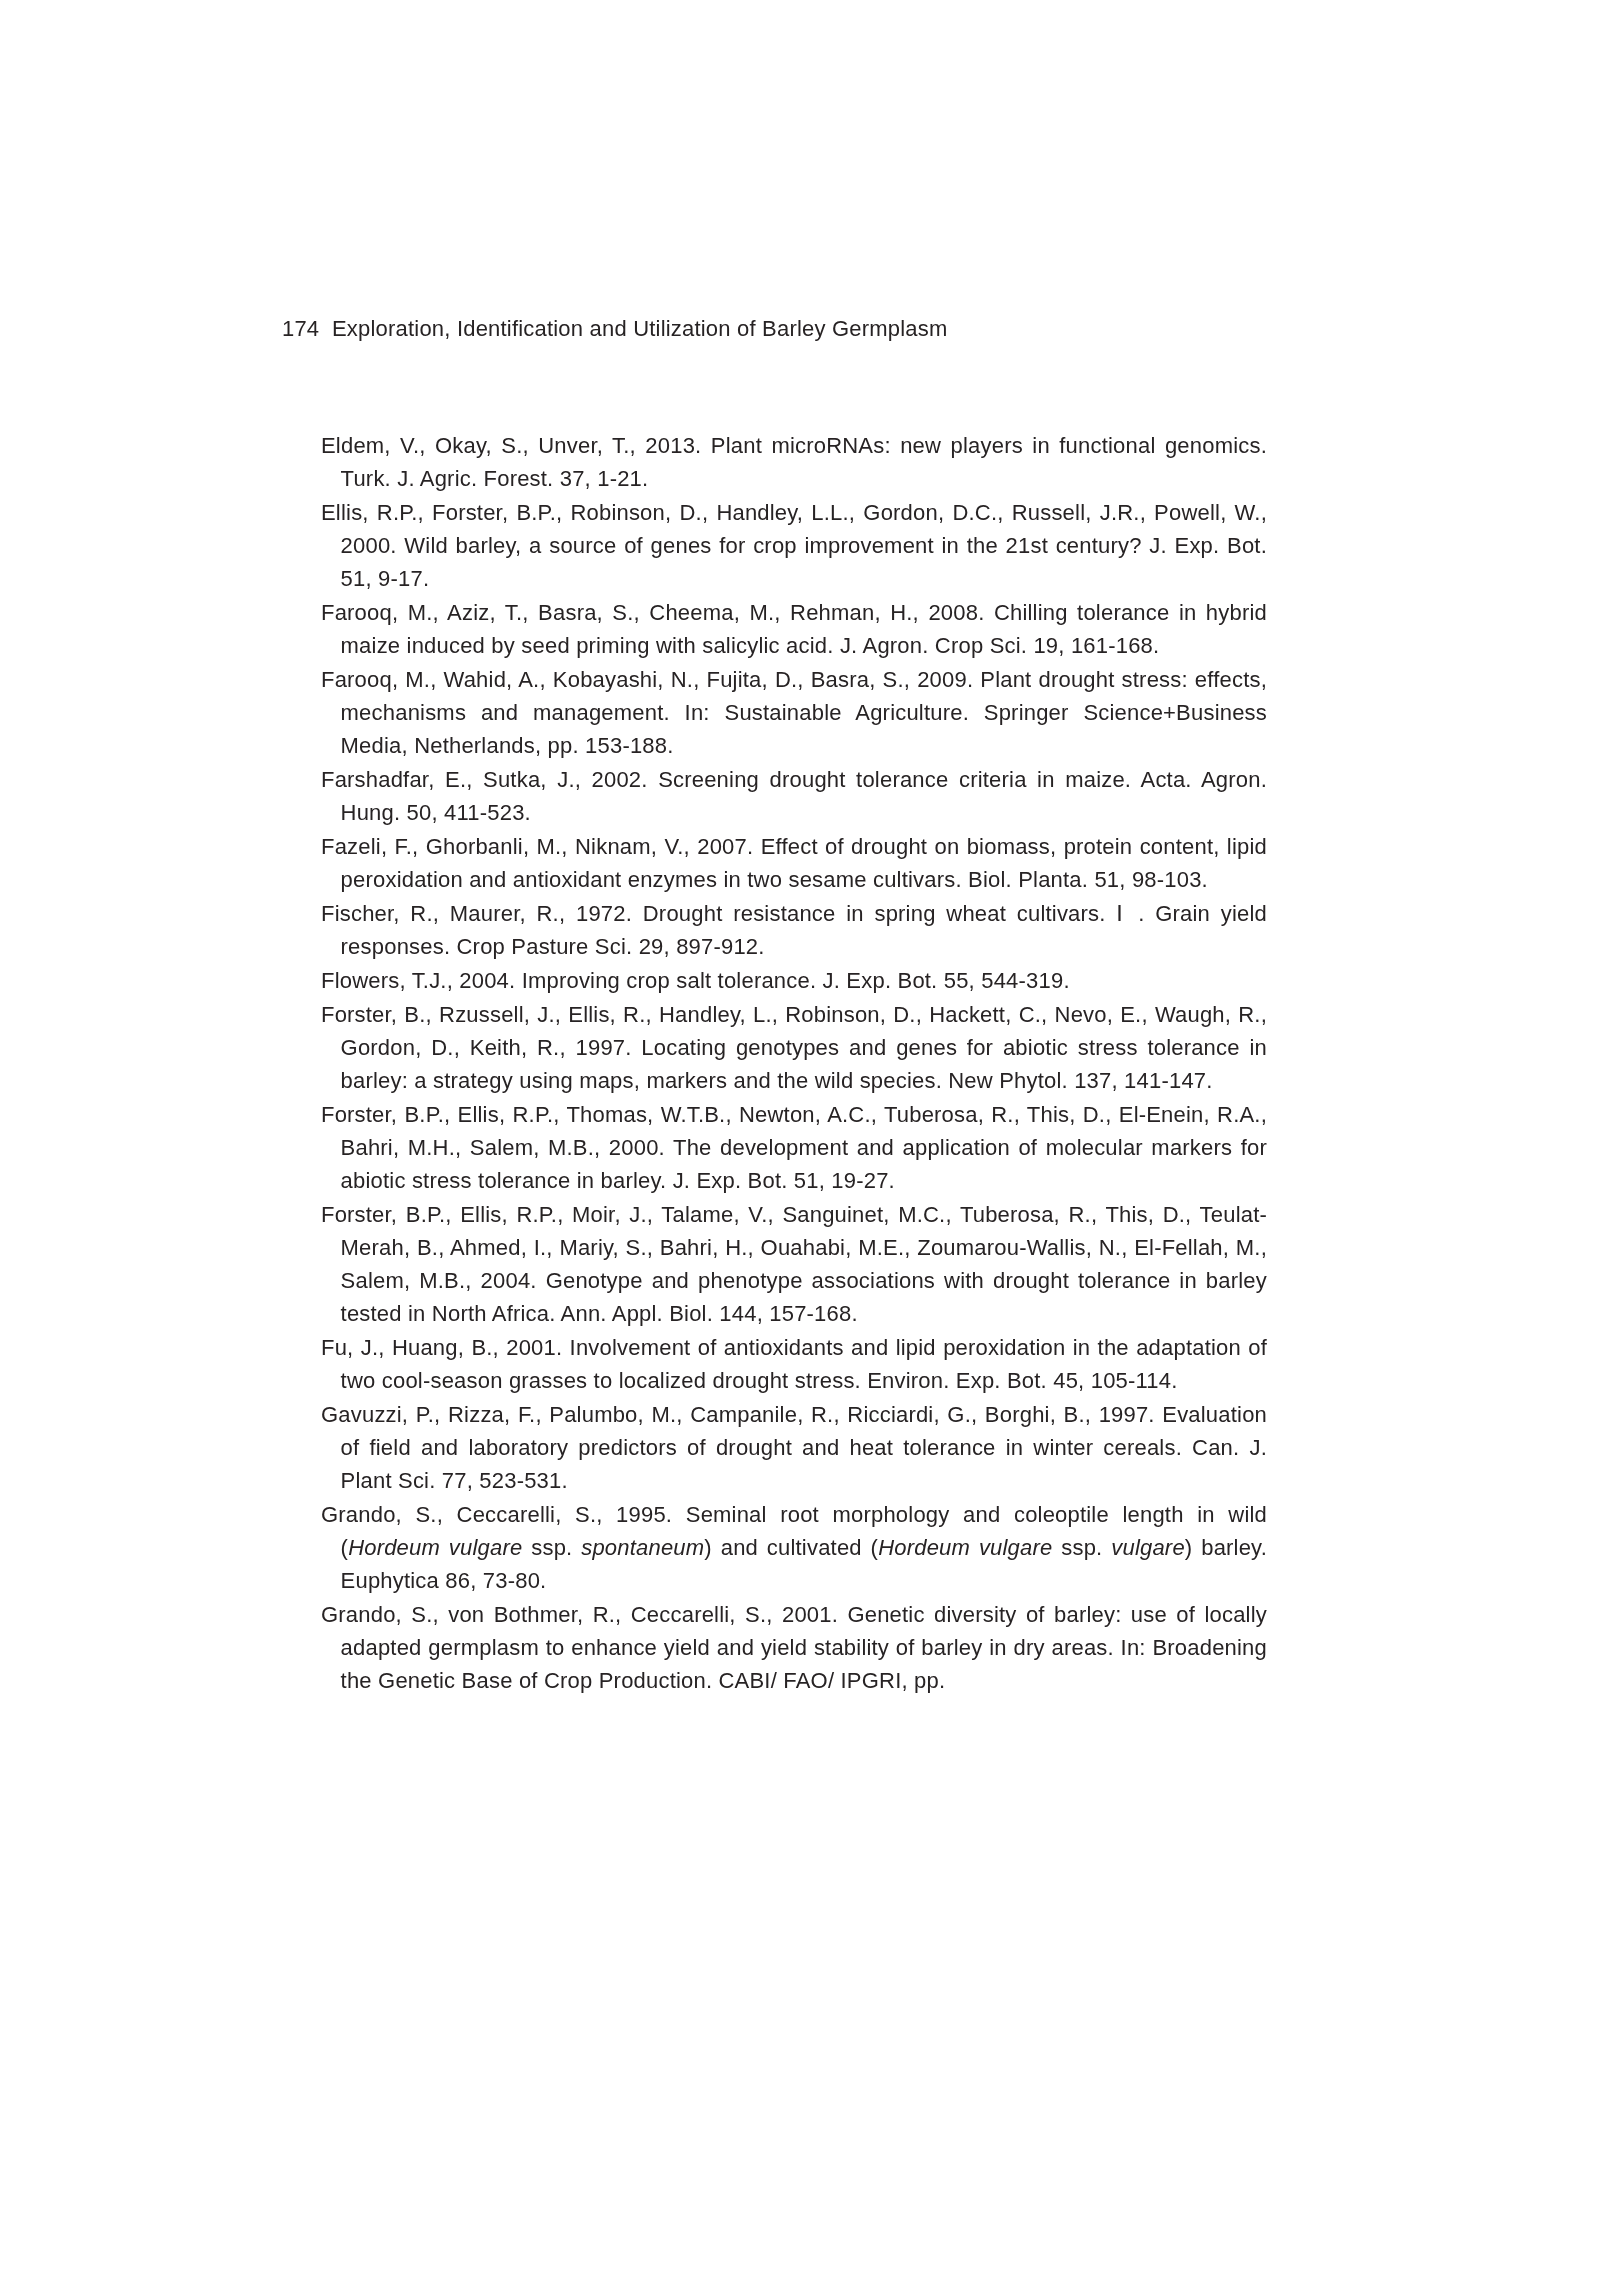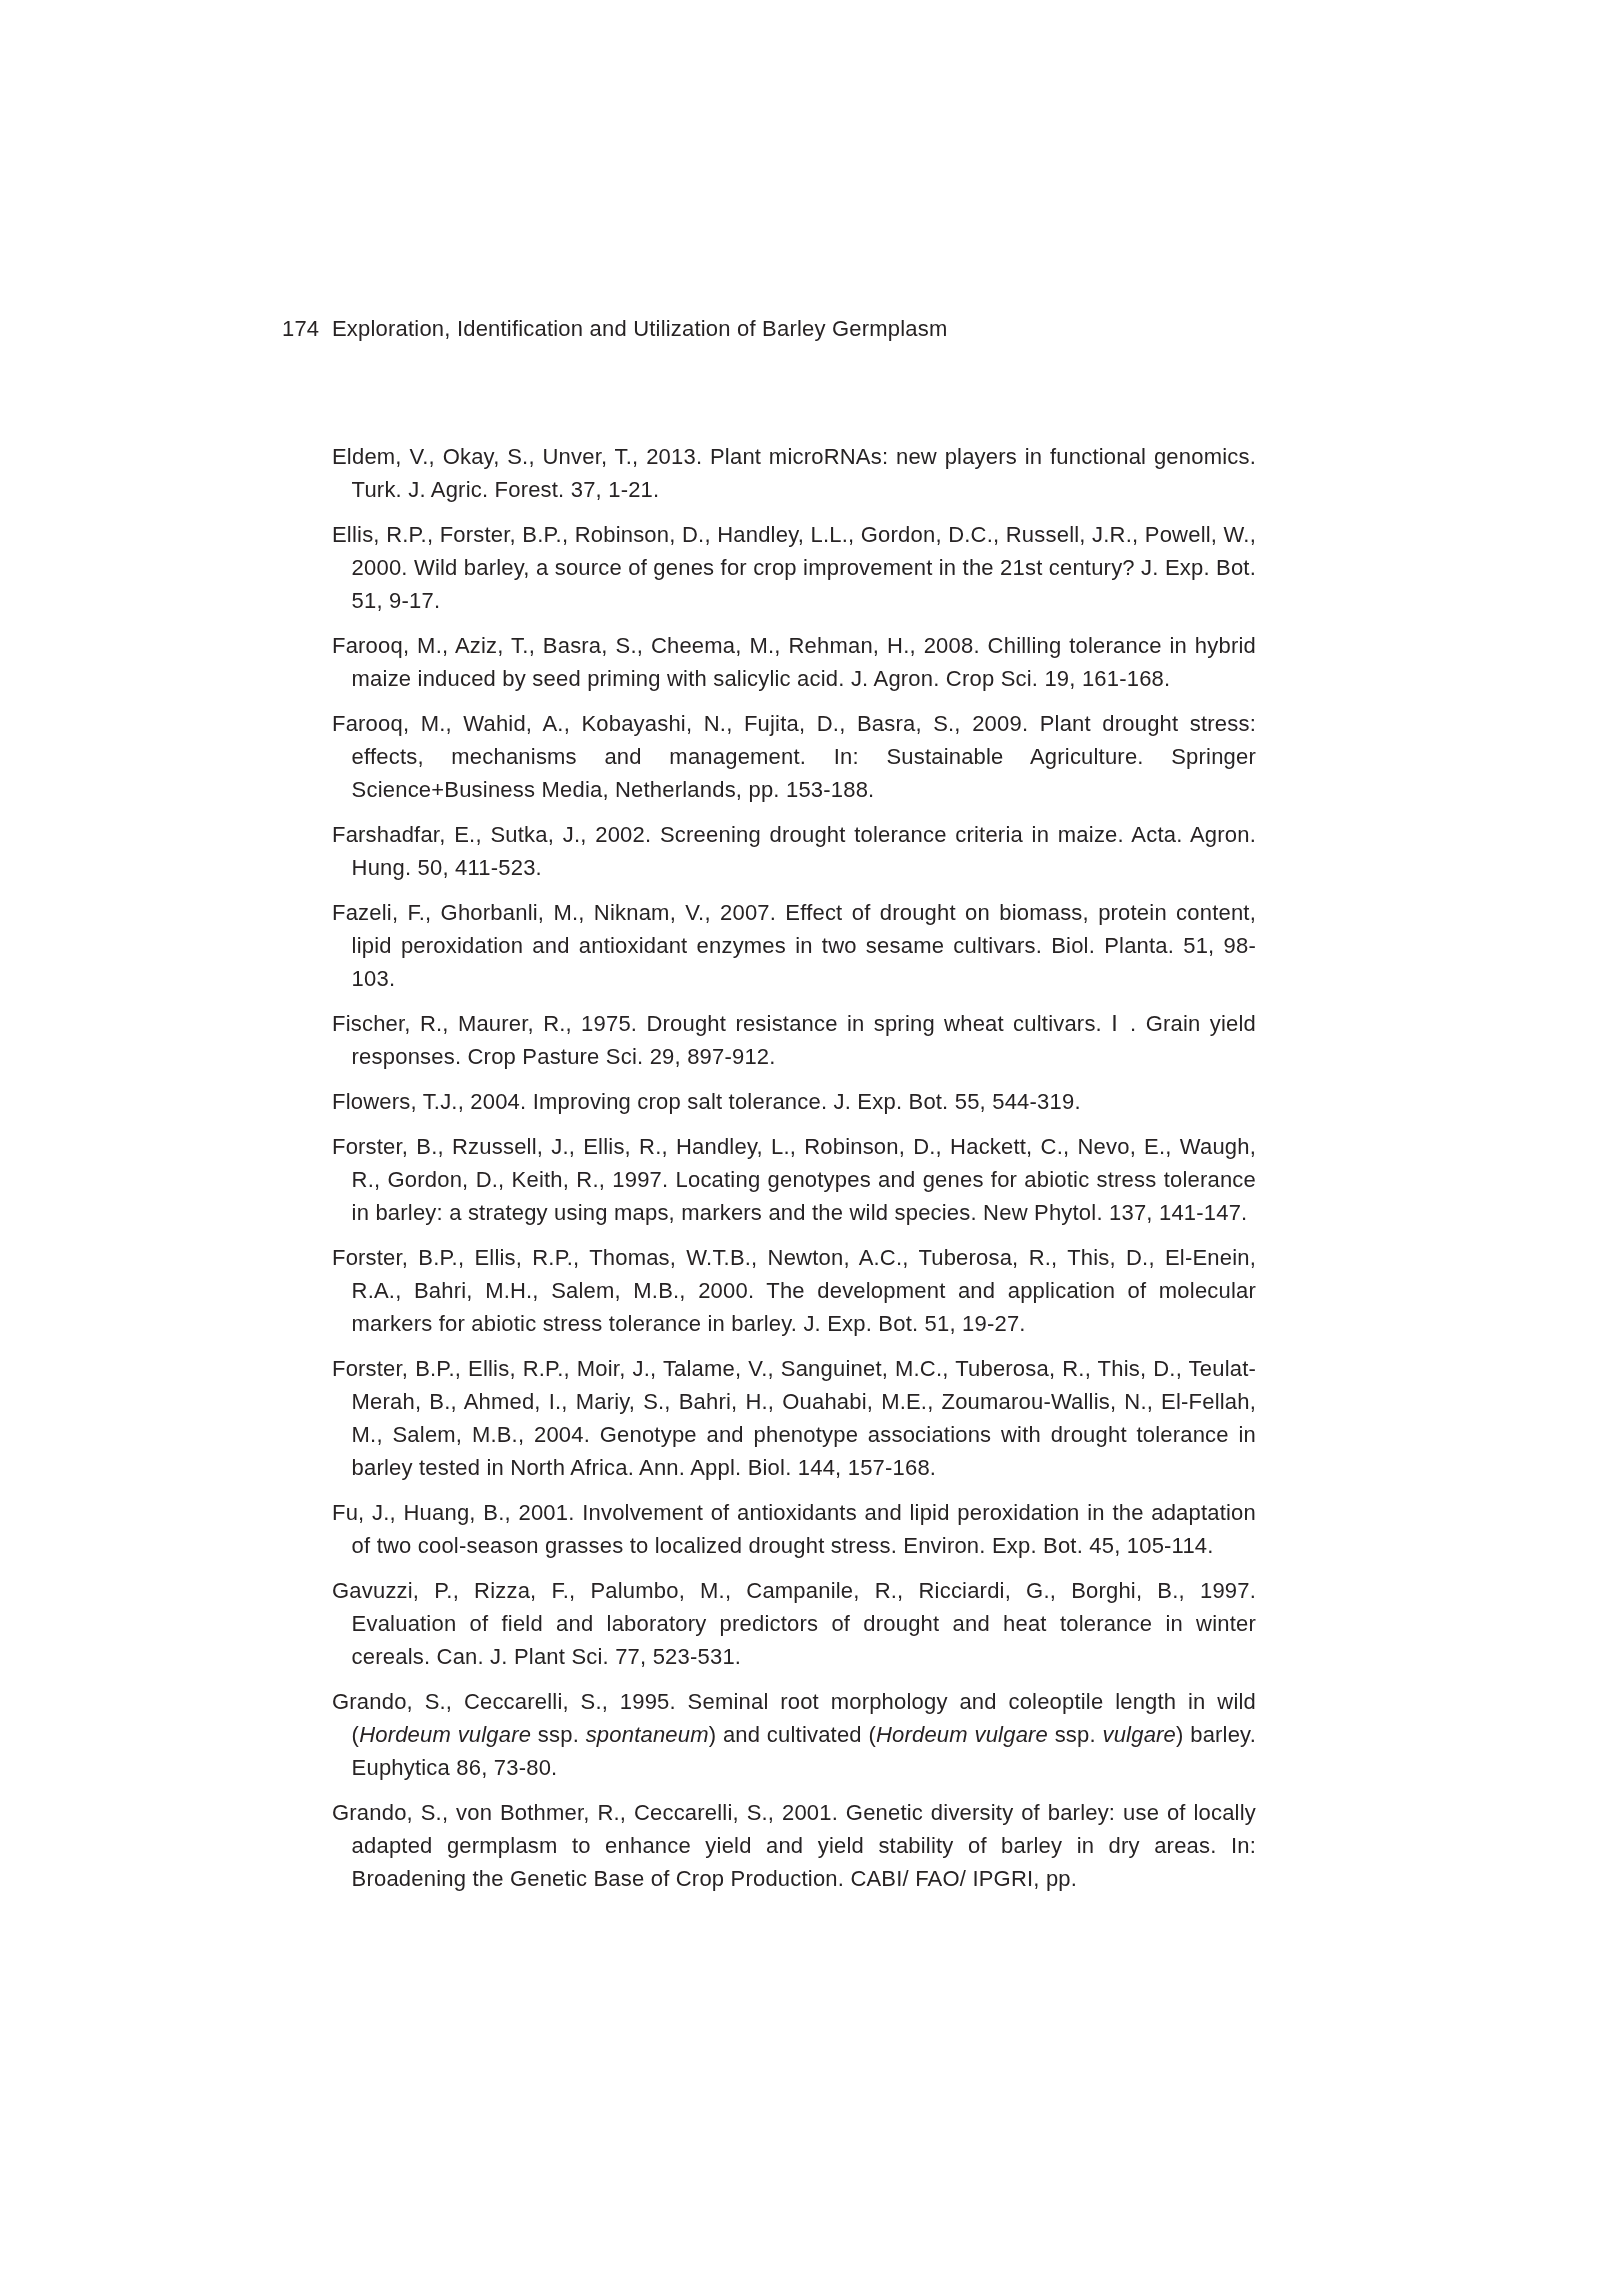--- a/index.html
+++ b/index.html
@@ -33,21 +33,21 @@
     position: absolute;
     top: 428px;
     left: 320px;
     width: 948px;
     font-size: 22px;
     line-height: 33px;
     letter-spacing: 0.2px;
     text-align: justify;
   }
   .ref {
-    margin: 12px;
+    margin: 1px;
     padding-left: 19.6px;
     text-indent: -19.6px;
   }
   .ref i {
     font-style: italic;
   }
 </style>
 </head>
 <body>
 
@@ -56,21 +56,21 @@
     <span class="page-num">174</span>
     <span class="running-title">Exploration, Identification and Utilization of Barley Germplasm</span>
   </header>
   <main class="references">
       <p class="ref"><span>Eldem, V., Okay, S., Unver, T., 2013. Plant microRNAs: new players in functional genomics. Turk. J. Agric. Forest. 37, 1-21.</span></p>
       <p class="ref"><span>Ellis, R.P., Forster, B.P., Robinson, D., Handley, L.L., Gordon, D.C., Russell, J.R., Powell, W., 2000. Wild barley, a source of genes for crop improvement in the 21st century? J. Exp. Bot. 51, 9-17.</span></p>
       <p class="ref"><span>Farooq, M., Aziz, T., Basra, S., Cheema, M., Rehman, H., 2008. Chilling tolerance in hybrid maize induced by seed priming with salicylic acid. J. Agron. Crop Sci. 19, 161-168.</span></p>
       <p class="ref"><span>Farooq, M., Wahid, A., Kobayashi, N., Fujita, D., Basra, S., 2009. Plant drought stress: effects, mechanisms and management. In: Sustainable Agriculture. Springer Science+Business Media, Netherlands, pp. 153-188.</span></p>
       <p class="ref"><span>Farshadfar, E., Sutka, J., 2002. Screening drought tolerance criteria in maize. Acta. Agron. Hung. 50, 411-523.</span></p>
       <p class="ref"><span>Fazeli, F., Ghorbanli, M., Niknam, V., 2007. Effect of drought on biomass, protein content, lipid peroxidation and antioxidant enzymes in two sesame cultivars. Biol. Planta. 51, 98-103.</span></p>
-      <p class="ref"><span>Fischer, R., Maurer, R., 1975. Drought resistance in spring wheat cultivars. Ⅰ . Grain yield responses. Crop Pasture Sci. 29, 897-912.</span></p>
+      <p class="ref"><span>Fischer, R., Maurer, R., 1972. Drought resistance in spring wheat cultivars. Ⅰ . Grain yield responses. Crop Pasture Sci. 29, 897-912.</span></p>
       <p class="ref"><span>Flowers, T.J., 2004. Improving crop salt tolerance. J. Exp. Bot. 55, 544-319.</span></p>
       <p class="ref"><span>Forster, B., Rzussell, J., Ellis, R., Handley, L., Robinson, D., Hackett, C., Nevo, E., Waugh, R., Gordon, D., Keith, R., 1997. Locating genotypes and genes for abiotic stress tolerance in barley: a strategy using maps, markers and the wild species. New Phytol. 137, 141-147.</span></p>
       <p class="ref"><span>Forster, B.P., Ellis, R.P., Thomas, W.T.B., Newton, A.C., Tuberosa, R., This, D., El-Enein, R.A., Bahri, M.H., Salem, M.B., 2000. The development and application of molecular markers for abiotic stress tolerance in barley. J. Exp. Bot. 51, 19-27.</span></p>
       <p class="ref"><span>Forster, B.P., Ellis, R.P., Moir, J., Talame, V., Sanguinet, M.C., Tuberosa, R., This, D., Teulat-Merah, B., Ahmed, I., Mariy, S., Bahri, H., Ouahabi, M.E., Zoumarou-Wallis, N., El-Fellah, M., Salem, M.B., 2004. Genotype and phenotype associations with drought tolerance in barley tested in North Africa. Ann. Appl. Biol. 144, 157-168.</span></p>
       <p class="ref"><span>Fu, J., Huang, B., 2001. Involvement of antioxidants and lipid peroxidation in the adaptation of two cool-season grasses to localized drought stress. Environ. Exp. Bot. 45, 105-114.</span></p>
       <p class="ref"><span>Gavuzzi, P., Rizza, F., Palumbo, M., Campanile, R., Ricciardi, G., Borghi, B., 1997. Evaluation of field and laboratory predictors of drought and heat tolerance in winter cereals. Can. J. Plant Sci. 77, 523-531.</span></p>
       <p class="ref"><span>Grando, S., Ceccarelli, S., 1995. Seminal root morphology and coleoptile length in wild (</span><i>Hordeum vulgare</i><span> ssp. </span><i>spontaneum</i><span>) and cultivated (</span><i>Hordeum vulgare</i><span> ssp. </span><i>vulgare</i><span>) barley. Euphytica 86, 73-80.</span></p>
       <p class="ref"><span>Grando, S., von Bothmer, R., Ceccarelli, S., 2001. Genetic diversity of barley: use of locally adapted germplasm to enhance yield and yield stability of barley in dry areas. In: Broadening the Genetic Base of Crop Production. CABI/ FAO/ IPGRI, pp.</span></p>
     </main>
 </div>

